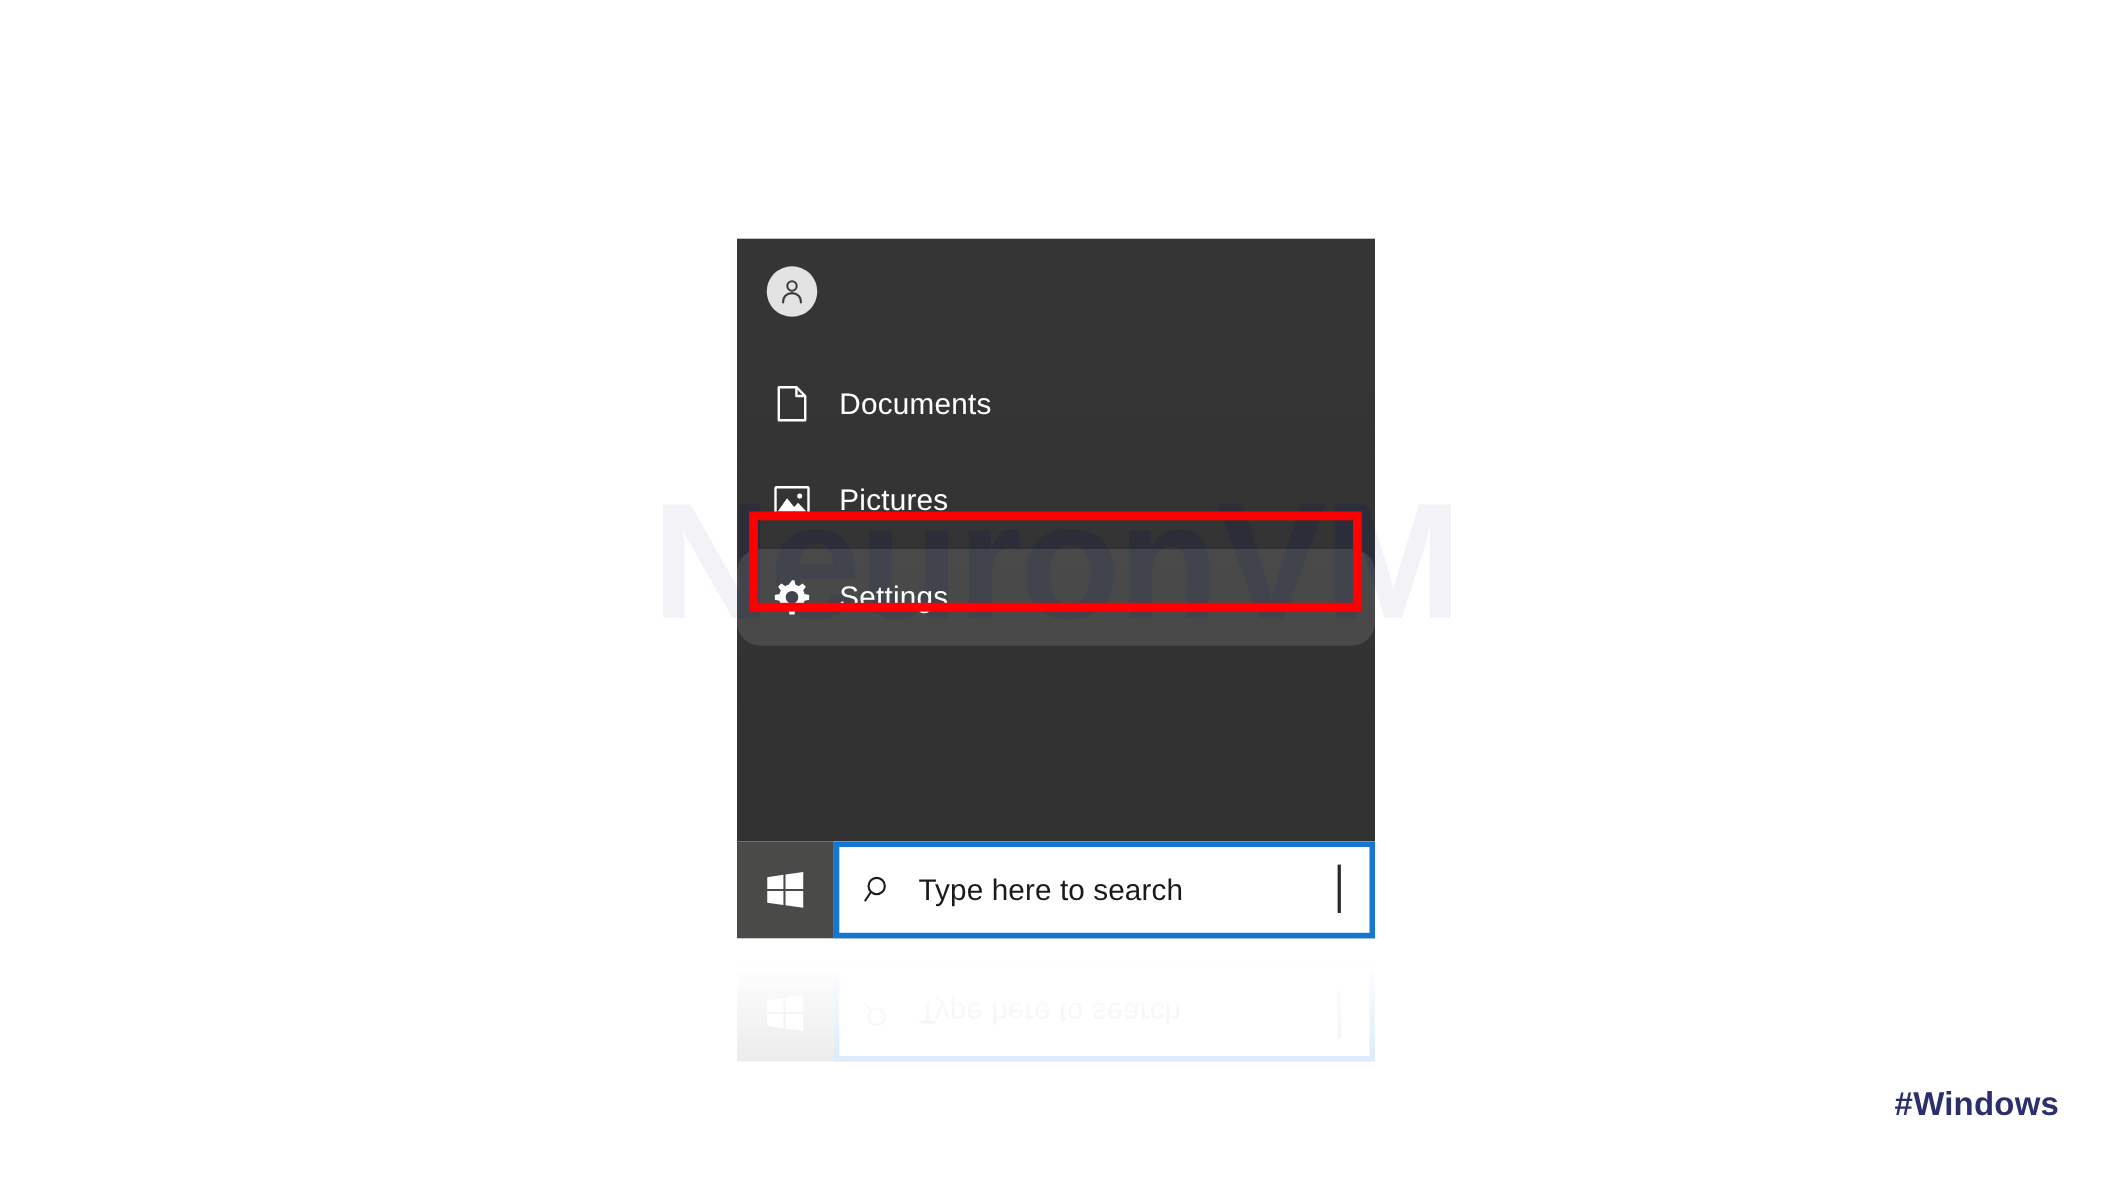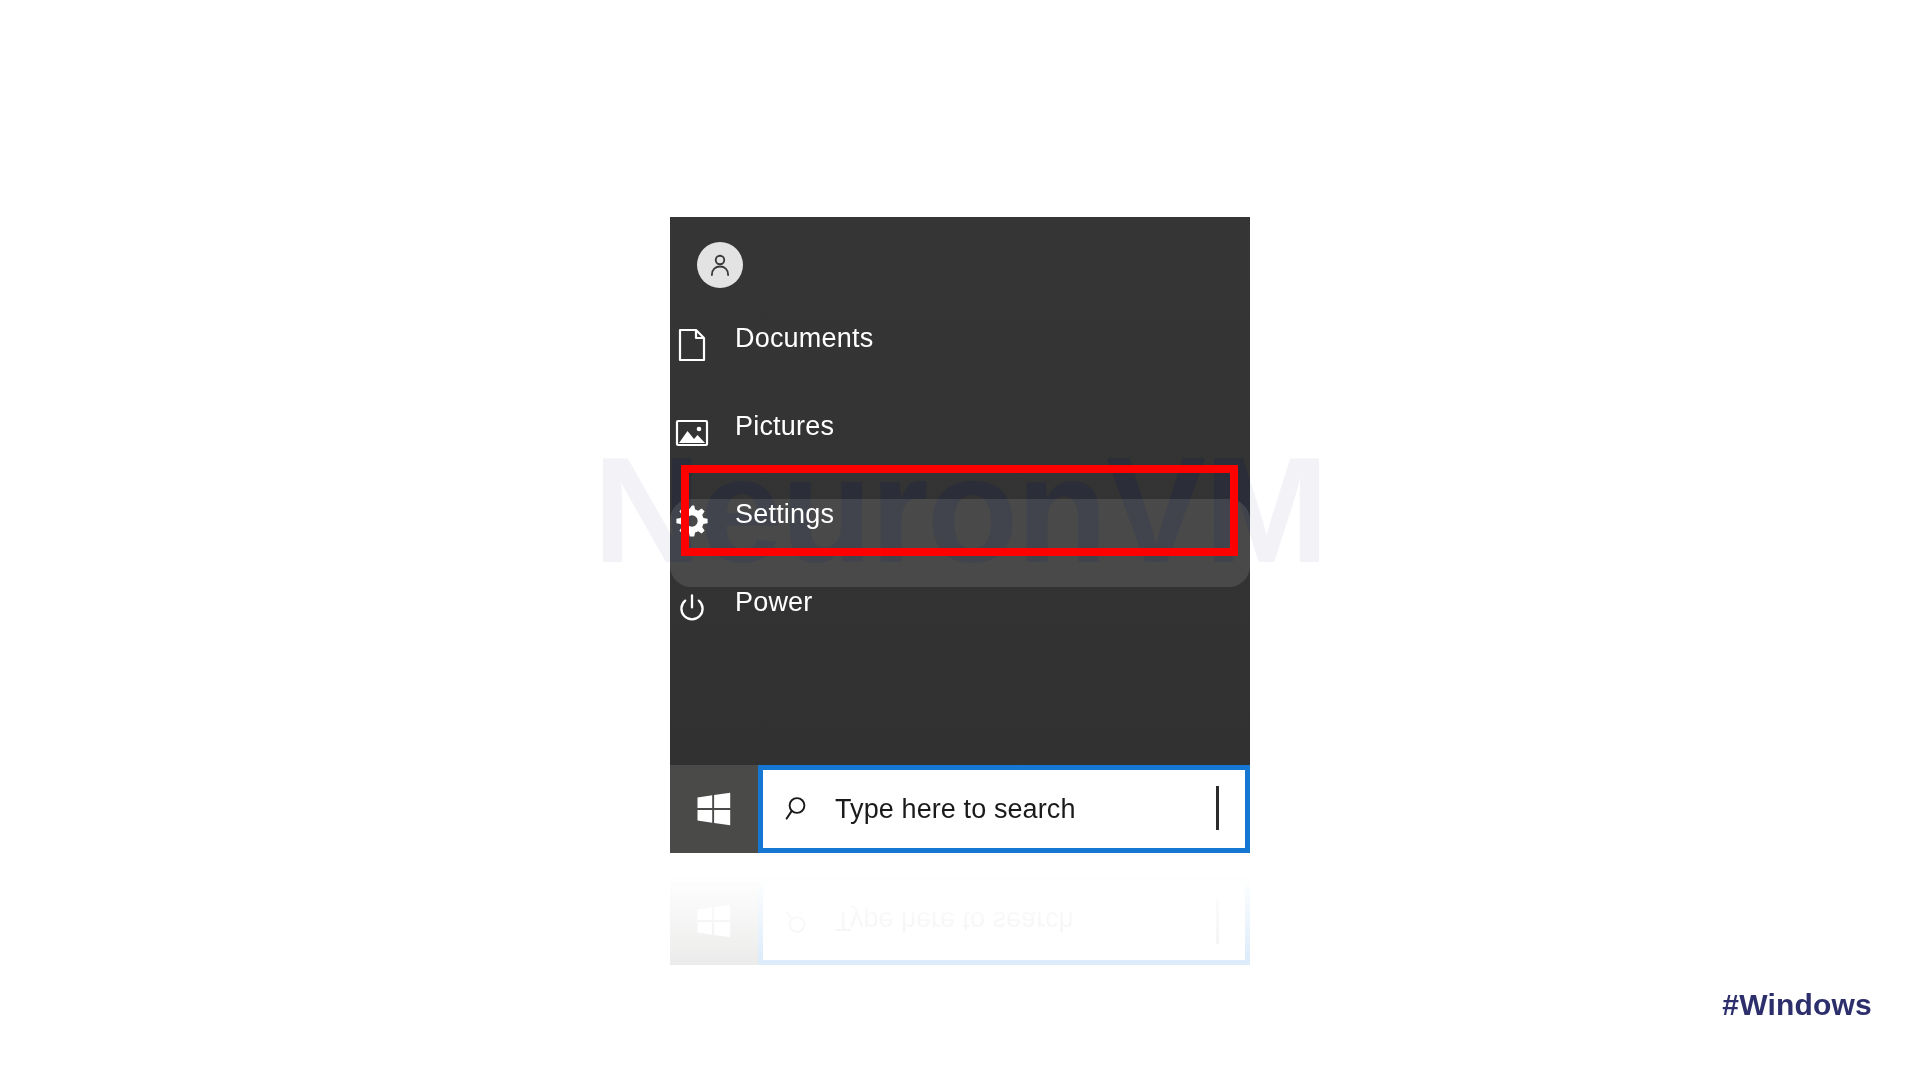--- a/index.html
+++ b/index.html
@@ -106,21 +106,23 @@
   .menu {
     position: absolute;
     left: 0;
     top: 106px;
     width: 580px;
     z-index: 2;
   }
   .menu-item {
     position: relative;
     display: flex;
+    align-items: center;
     height: 88px;
+    padding-left: 28px;
   }
   .menu-item .mi-icon {
     width: 44px;
     height: 44px;
     display: flex;
     align-items: center;
     justify-content: center;
     flex: none;
   }
   .menu-item .mi-label {
@@ -320,29 +322,20 @@
                        L14.8 32.6 L13.9 28.4 A11.9 11.9 0 0 1 10.9 27.15 L7.35 29.6 L5.8 28.05
                        L4.4 26.65 L6.85 23.1 A11.9 11.9 0 0 1 5.6 20.1 L1.4 19.2 L1.4 17
                        L1.4 14.8 L5.6 13.9 A11.9 11.9 0 0 1 6.85 10.9 L4.4 7.35 L5.8 5.8
                        L7.35 4.4 L10.9 6.85 A11.9 11.9 0 0 1 13.9 5.6 Z
                        M17 11.3 A5.7 5.7 0 1 0 17 22.7 A5.7 5.7 0 1 0 17 11.3 Z"></path>
             </svg>
           </span>
           <span class="mi-label">Settings</span>
         </div>
 
-        <div class="menu-item">
-          <span class="mi-icon">
-            <svg width="32" height="32" viewBox="0 0 32 32">
-              <path d="M9.2 7.6 A10.6 10.6 0 1 0 22.8 7.6" fill="none" stroke="#ffffff" stroke-width="2.3" stroke-linecap="round"></path>
-              <line x1="16" y1="2.4" x2="16" y2="14.4" stroke="#ffffff" stroke-width="2.3" stroke-linecap="round"></line>
-            </svg>
-          </span>
-          <span class="mi-label">Power</span>
-        </div>
 
       </div>
     </div>
 
     <div id="red-box"></div>
 
     <div id="taskbar">
       <div id="start-button">
         <svg width="36" height="36" viewBox="0 0 36 36">
           <path fill="#ffffff" d="M1.5 6.4 L16.2 4.3 L16.2 17.1 L1.5 17.1 Z"></path>

